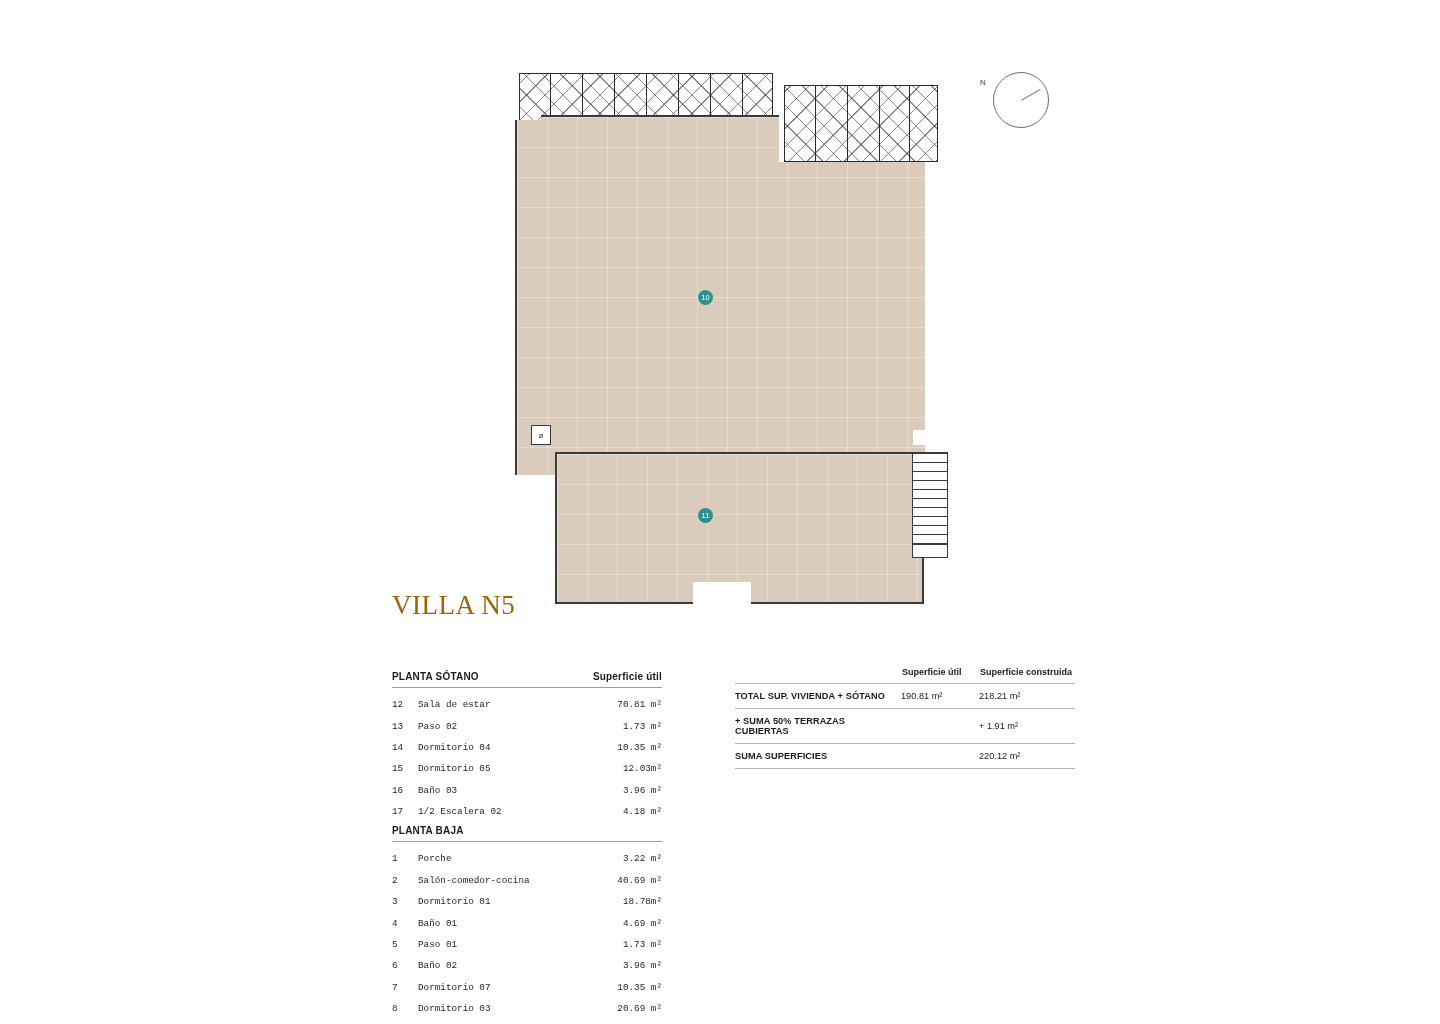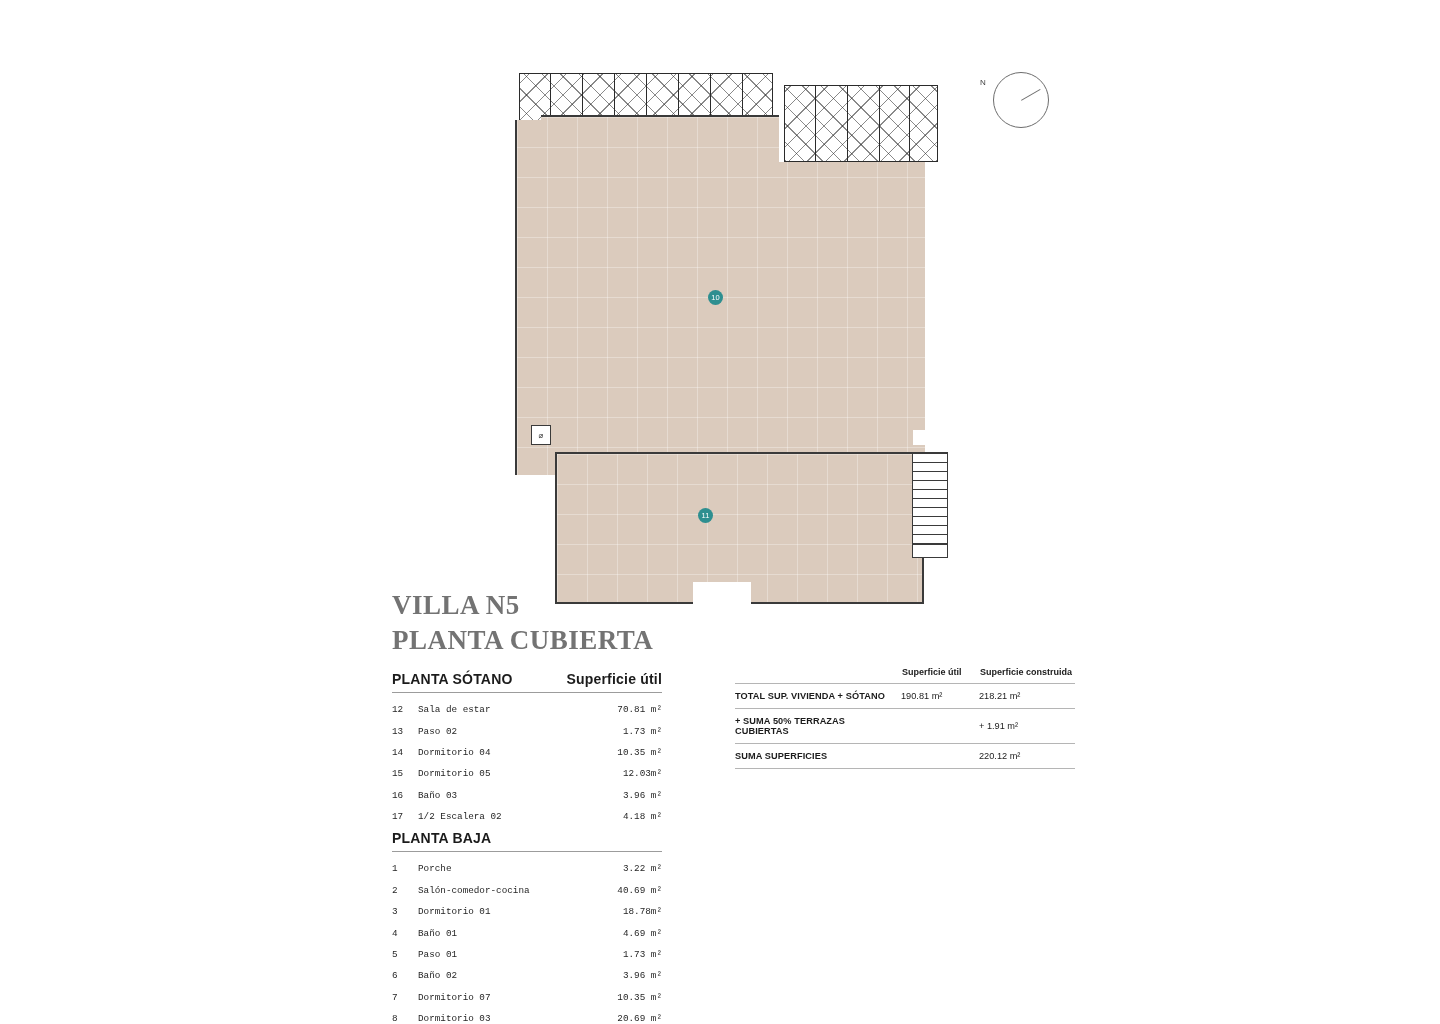--- a/index.html
+++ b/index.html
@@ -117,22 +117,22 @@
   
   #title-block {
     position: absolute;
     left: 392px;
     top: 588px;
     font-family: "Liberation Serif", serif;
   }
   #title-block .line {
     font-size: 27px;
     letter-spacing: .5px;
-    font-weight: 700;
-    color: #737373;
+    font-weight: 400;
+    color: #a16207;
     line-height: 1.28;
   }
 
   
   #left-table {
     position: absolute;
     left: 392px;
     top: 668px;
     width: 270px;
     font-size: 9.5px;
@@ -144,21 +144,21 @@
     width: 340px;
     font-size: 9.5px;
   }
 
   table {
     border-collapse: collapse;
     width: 100%;
   }
   .sec-head td {
     font-weight: bold;
-    font-size: 14px;
+    font-size: 10px;
     padding: 3px 0 5px 0;
     border-bottom: 1px solid #9c9c9c;
     letter-spacing: .2px;
   }
   .sec-head td.right {
     text-align: right;
   }
   .row td {
     padding: 5.2px 0;
     color: #262626;
@@ -212,21 +212,21 @@
   <div class="hatch-band" style="left:284px; top:25px; width:152px; height:75px;">
     <div class="vrule" style="left:30px"></div>
     <div class="vrule" style="left:62px"></div>
     <div class="vrule" style="left:94px"></div>
     <div class="vrule" style="left:124px"></div>
   </div>
 
   <div class="roof-slab" style="left:15px; top:55px; width:430px; height:385px;
               clip-path: polygon(0 5px, 26px 5px, 26px 0, 264px 0, 264px 47px, 410px 47px, 410px 315px, 398px 315px, 398px 330px, 410px 330px, 410px 385px, 44px 385px, 44px 360px, 0 360px);"></div>
 
-  <div class="room-tag" style="left:208px; top:230px;">
+  <div class="room-tag" style="left:198px; top:230px;">
     <span>10</span>
   </div>
 
   <div class="small-box" style="left:31px; top:365px; width:20px; height:20px; line-height:20px;">
     <span>⌀</span>
   </div>
 
   <div class="roof-slab" style="left:55px; top:392px; width:369px; height:152px;
               clip-path: polygon(0 0, 369px 0, 369px 152px, 196px 152px, 196px 130px, 138px 130px, 138px 152px, 0 152px);"></div>
 
@@ -240,21 +240,20 @@
 </div>
 
 <div id="compass">
   <div class="ring"></div>
   <div class="needle"></div>
   <div class="nlabel">N</div>
 </div>
 
 <div id="title-block">
   <div class="line">VILLA N5</div>
-  <div class="line">PLANTA CUBIERTA</div>
 </div>
 
 <div id="left-table">
   <table>
     <tbody>
       <tr class="sec-head">
         <td colspan="2">PLANTA SÓTANO</td>
         <td class="right">Superficie útil</td>
       </tr>
       <tr class="spacer">

